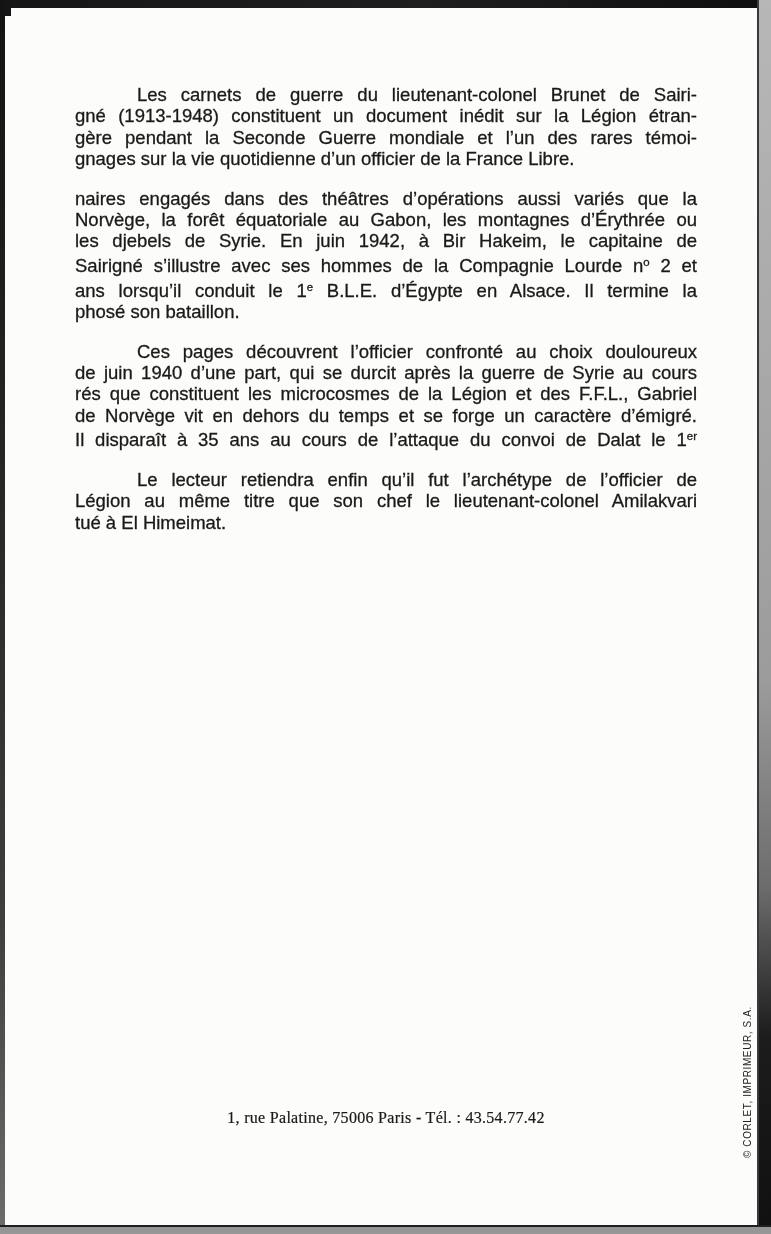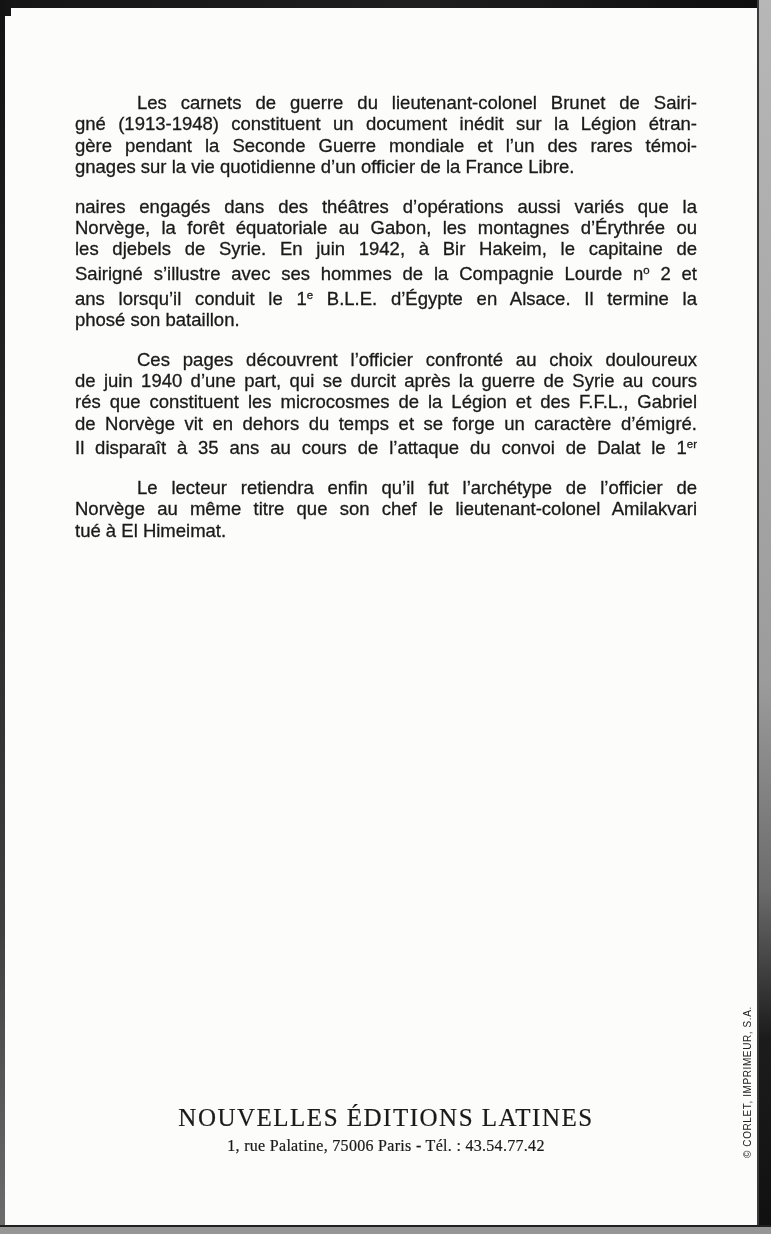--- a/index.html
+++ b/index.html
@@ -8,21 +8,21 @@
     background:#fcfcfa; overflow:hidden;
     font-family:"Liberation Sans", sans-serif;
     color:#1a1a1a;
   }
   
   .body-copy {
     position:absolute; left:75px; top:84px; width:622px;
     font-size:18.5px; line-height:21.4px;
     -webkit-text-stroke:0.3px #1a1a1a;
   }
-  .para { margin:8px 0 18px 0; }
+  .para { margin:0 0 18px 0; }
   .line { text-align:justify; text-align-last:justify; }
   .line.indent { padding-left:62px; }
   .line.last { text-align-last:left; }
   .sup { font-size:62%; vertical-align:0.55em; }
 
   
   .publisher {
     position:absolute; left:75px; top:1104px; width:622px;
     text-align:center;
     font-family:"Liberation Serif", serif;
@@ -82,27 +82,26 @@
       </div>
       <div class="para">
         <div class="line indent"><span>Ces pages découvrent l’officier confronté au choix douloureux</span></div>
         <div class="line"><span>de juin 1940 d’une part, qui se durcit après la guerre de Syrie au cours</span></div>
         <div class="line"><span>rés que constituent les microcosmes de la Légion et des F.F.L., Gabriel</span></div>
         <div class="line"><span>de Norvège vit en dehors du temps et se forge un caractère d’émigré.</span></div>
         <div class="line"><span>Il disparaît à 35 ans au cours de l’attaque du convoi de Dalat le 1</span><span class="sup">er</span></div>
       </div>
       <div class="para">
         <div class="line indent"><span>Le lecteur retiendra enfin qu’il fut l’archétype de l’officier de</span></div>
-        <div class="line"><span>Norvège au même titre que son chef le lieutenant-colonel Amilakvari</span></div>
+        <div class="line"><span>Légion au même titre que son chef le lieutenant-colonel Amilakvari</span></div>
         <div class="line last"><span>tué à El Himeimat.</span></div>
       </div>
     </div>
 
   <div class="publisher">
-    <div class="pub-name">NOUVELLES ÉDITIONS LATINES</div>
     <div class="pub-addr">1, rue Palatine, 75006 Paris - Tél. : 43.54.77.42</div>
   </div>
 
   <div class="credit">© CORLET, IMPRIMEUR, S.A.</div>
 
   <div class="edge-top"></div>
   <div class="corner-tl"></div>
   <div class="edge-left"></div>
   <div class="edge-right"></div>
   <div class="edge-bottom"></div>

